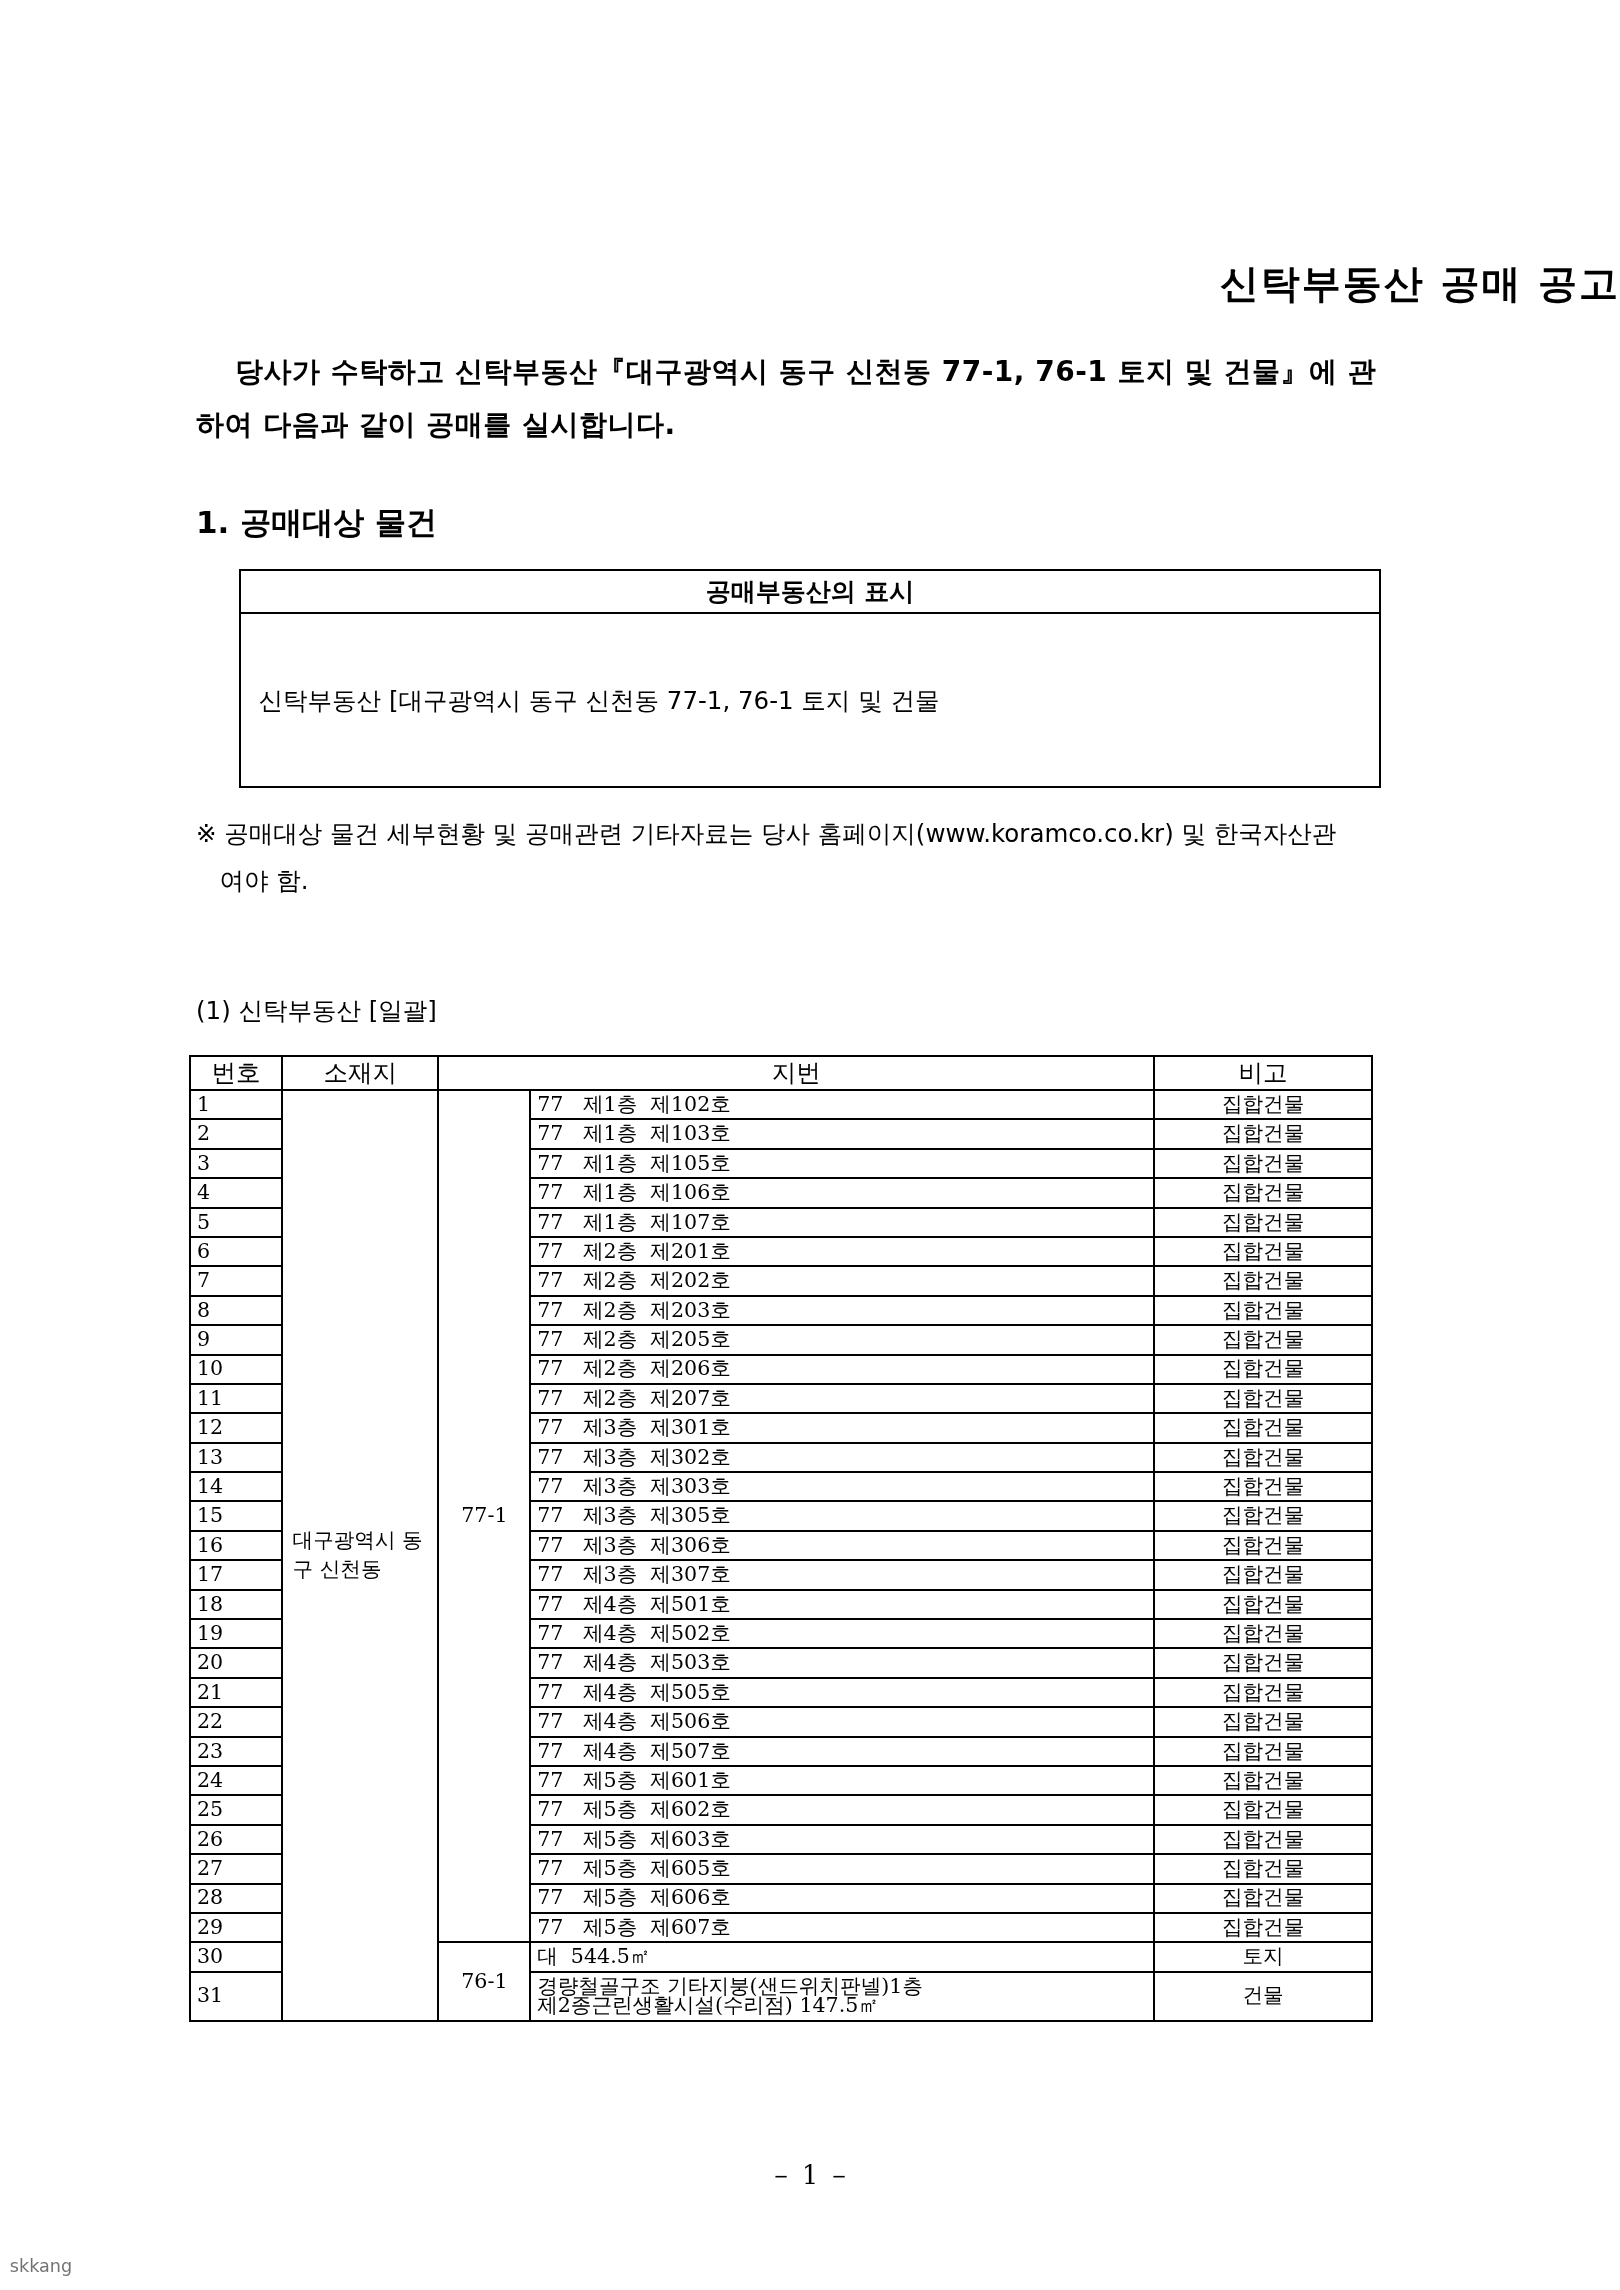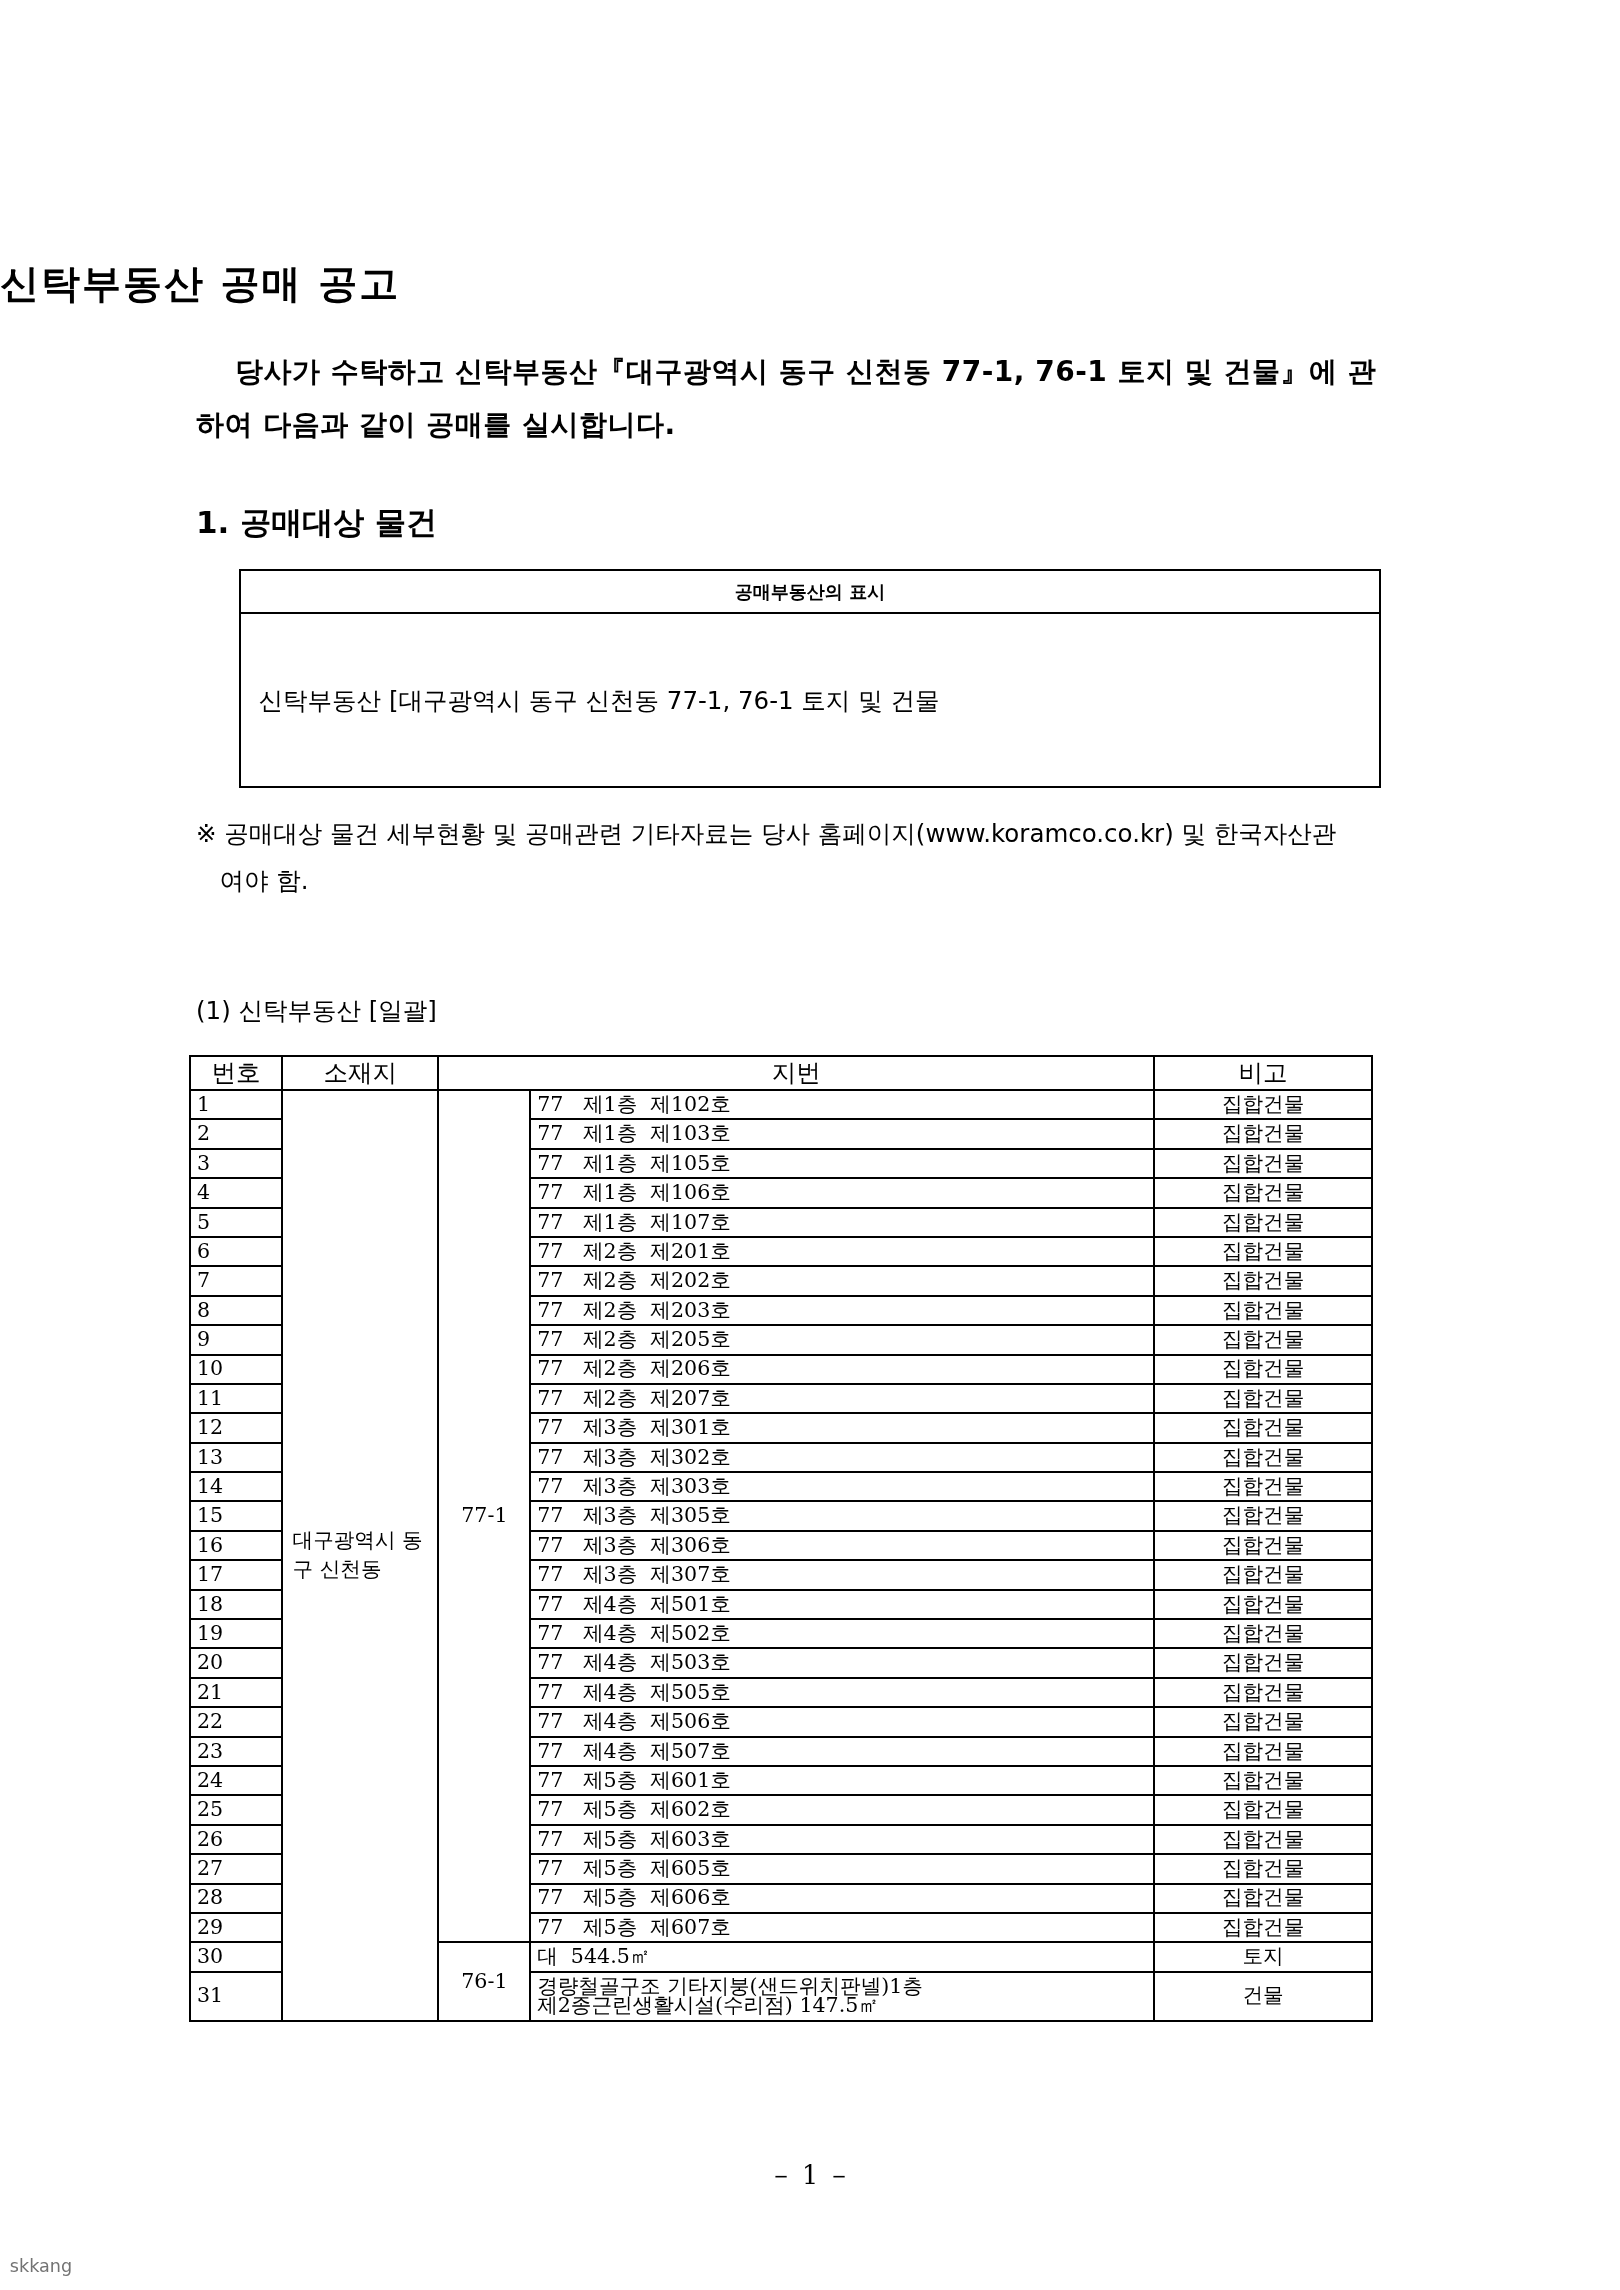--- a/index.html
+++ b/index.html
@@ -1,23 +1,23 @@
 <!DOCTYPE html>
 <html><head>
 <meta charset="utf-8">
 <style>
   html, body { margin: 0; padding: 0; background: #ffffff; }
   body { width: 1620px; height: 2291px; position: relative; overflow: hidden;
          font-family: "DejaVu Sans", "Liberation Sans", sans-serif; color: #000; }
   .abs { position: absolute; }
-  .title { left: 0; width: 1620px; top: 257px; text-align: left; font-size: 39px; font-weight: bold; letter-spacing: 2px; }
+  .title { left: 0; width: 1620px; top: 257px; text-align: right; font-size: 39px; font-weight: bold; letter-spacing: 2px; }
   .intro { left: 196px; width: 1247px; top: 345px; font-size: 28px; font-weight: bold; line-height: 53px; text-indent: 39px; letter-spacing: 0.5px; text-align: justify; }
   .sec1 { left: 196px; top: 502px; font-size: 31px; font-weight: bold; }
   .box { left: 239px; top: 569px; width: 1142px; height: 219px; border: 2px solid #000; box-sizing: border-box; }
-  .box-head { height: 41px; border-bottom: 2px solid #000; text-align: center; font-size: 18px; font-weight: bold; line-height: 41px; }
+  .box-head { height: 41px; border-bottom: 2px solid #000; text-align: center; font-size: 25px; font-weight: bold; line-height: 41px; }
   .box-body { padding-left: 17.6px; font-size: 24.5px; line-height: 174px; }
   .note { left: 196px; width: 1247px; top: 810px; font-size: 24.5px; line-height: 47px; }
   .note .ln { white-space: nowrap; }
   .note .ind { padding-left: 23.5px; }
   .sub { left: 196px; top: 994px; font-size: 24.5px; }
   table.main { position: absolute; left: 189px; top: 1055px; width: 1184px; border-collapse: collapse;
                font-family: "DejaVu Serif", "Liberation Serif", serif; font-size: 20.6px; }
   table.main td { border: 2px solid #000; padding: 0 5.9px; height: 27.4px; line-height: 25.5px; white-space: nowrap; }
   table.main .hd td { height: 32px; font-size: 24.5px; }
   .c-no { width: 78px; }

